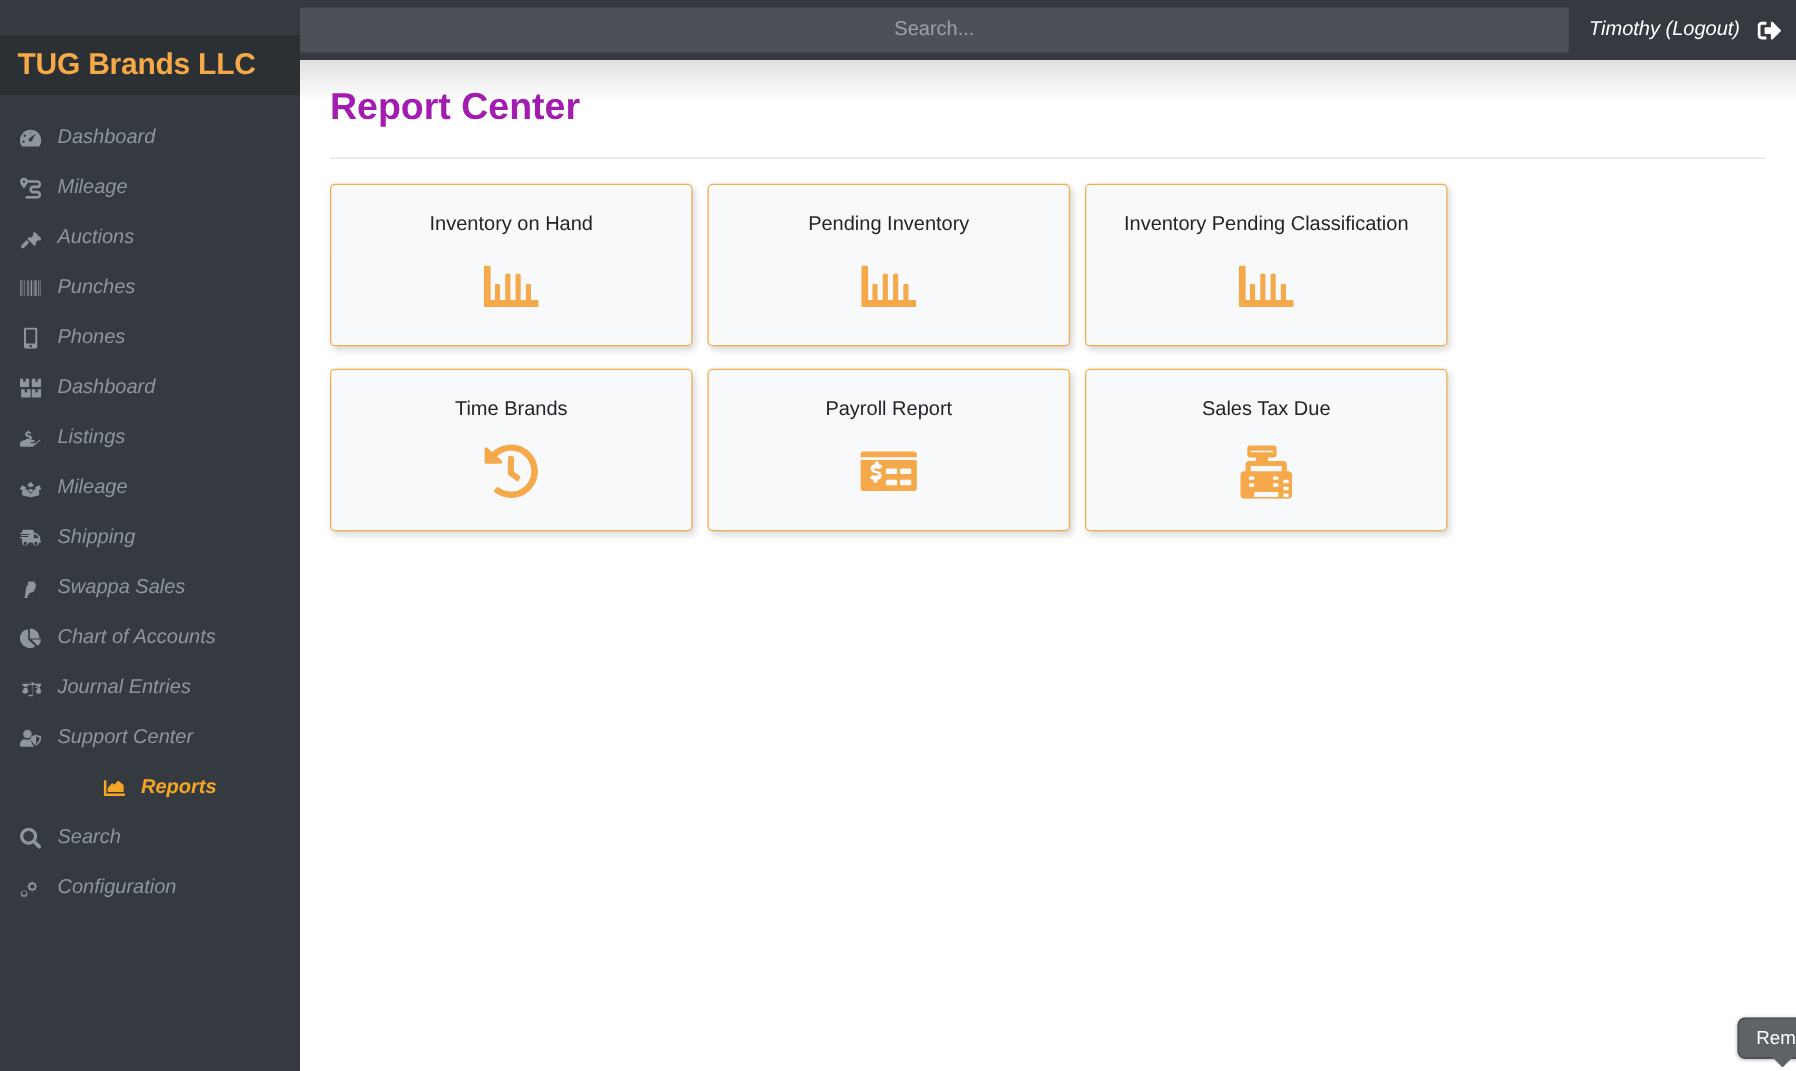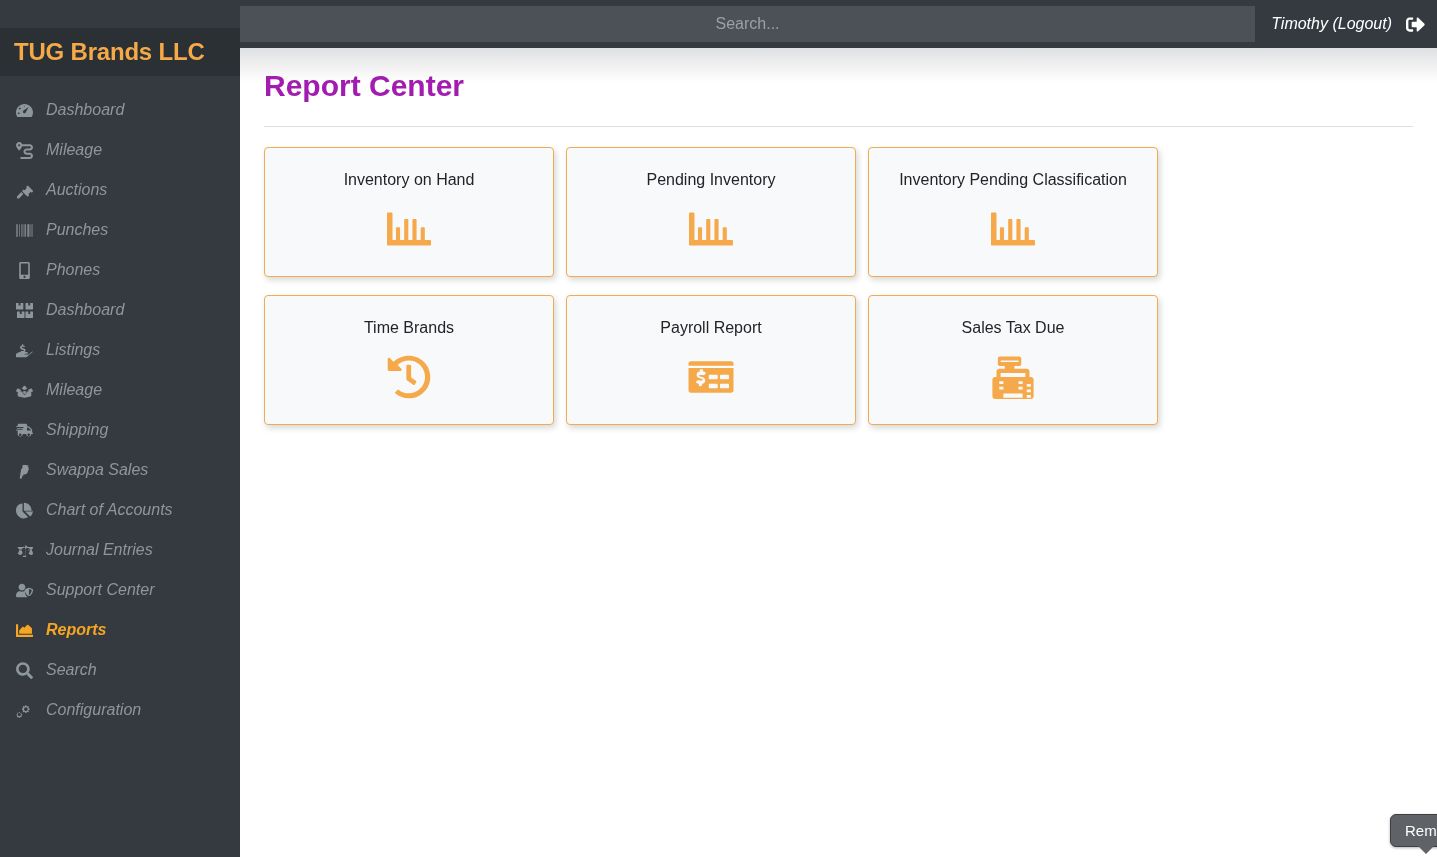--- a/index.html
+++ b/index.html
@@ -42,21 +42,21 @@
     text-decoration: none;
   }
   .nav-item .nav-icon {
     width: 26px; height: 18px;
     flex: 0 0 26px;
     display: inline-flex; align-items: center; justify-content: flex-start;
     margin-right: 4px;
   }
   .nav-item .nav-icon svg { display: block; }
   .nav-item .nav-label { line-height: 1; }
-  .nav-item.active { color: #f5a623; font-weight: bold; }
+  .nav-item.active { color: #f5a623; font-weight: bold; justify-content: center; }
 
   
   .main {
     flex: 1 1 auto;
     height: 857px;
     position: relative;
     background: #ffffff;
     display: flex; flex-direction: column;
     min-width: 0;
   }

